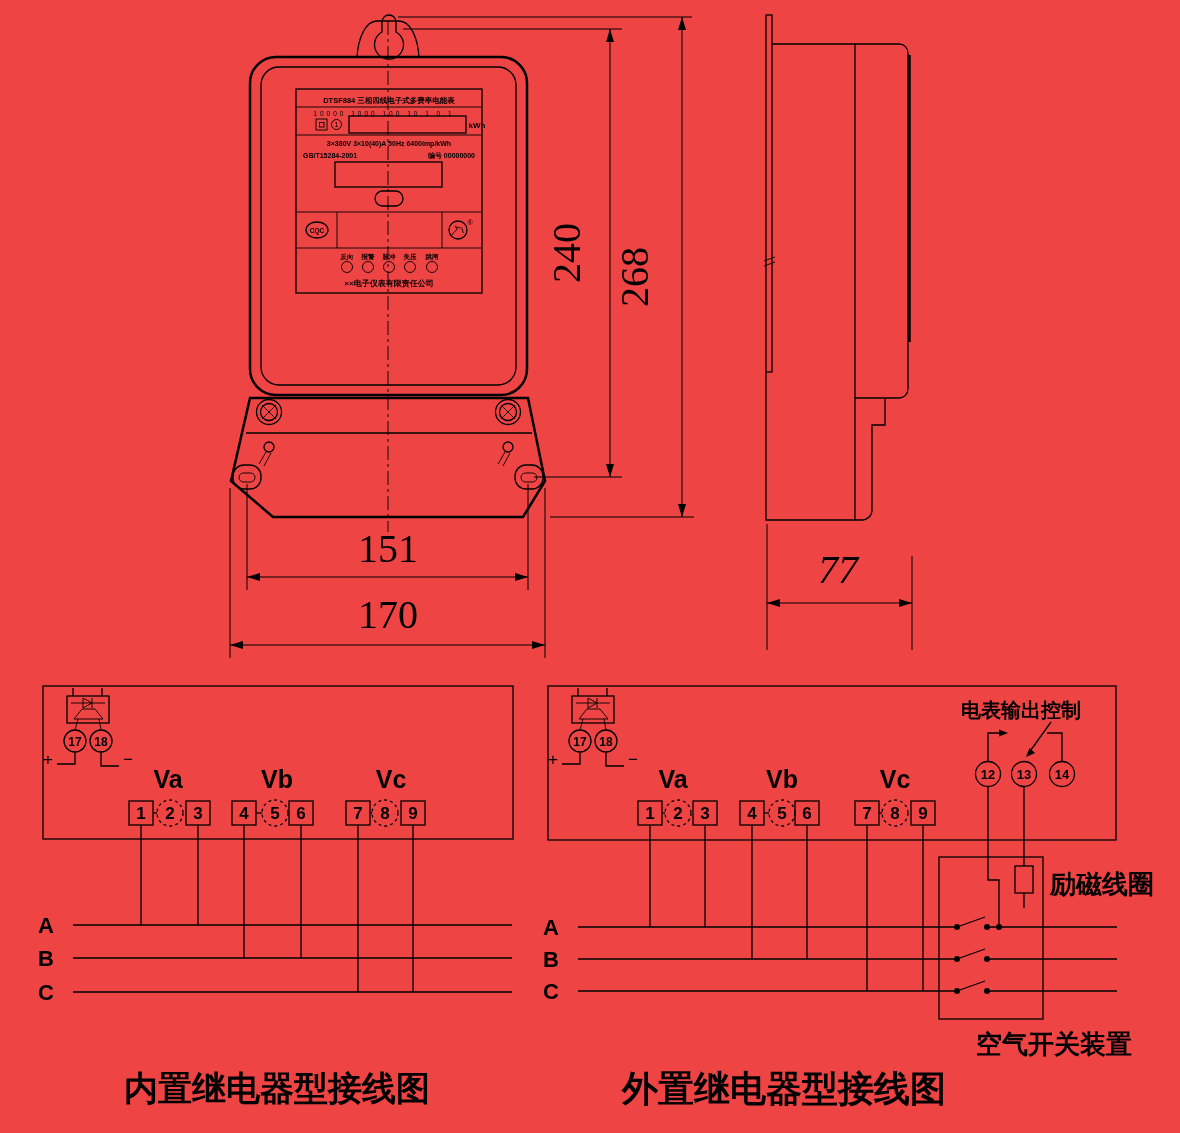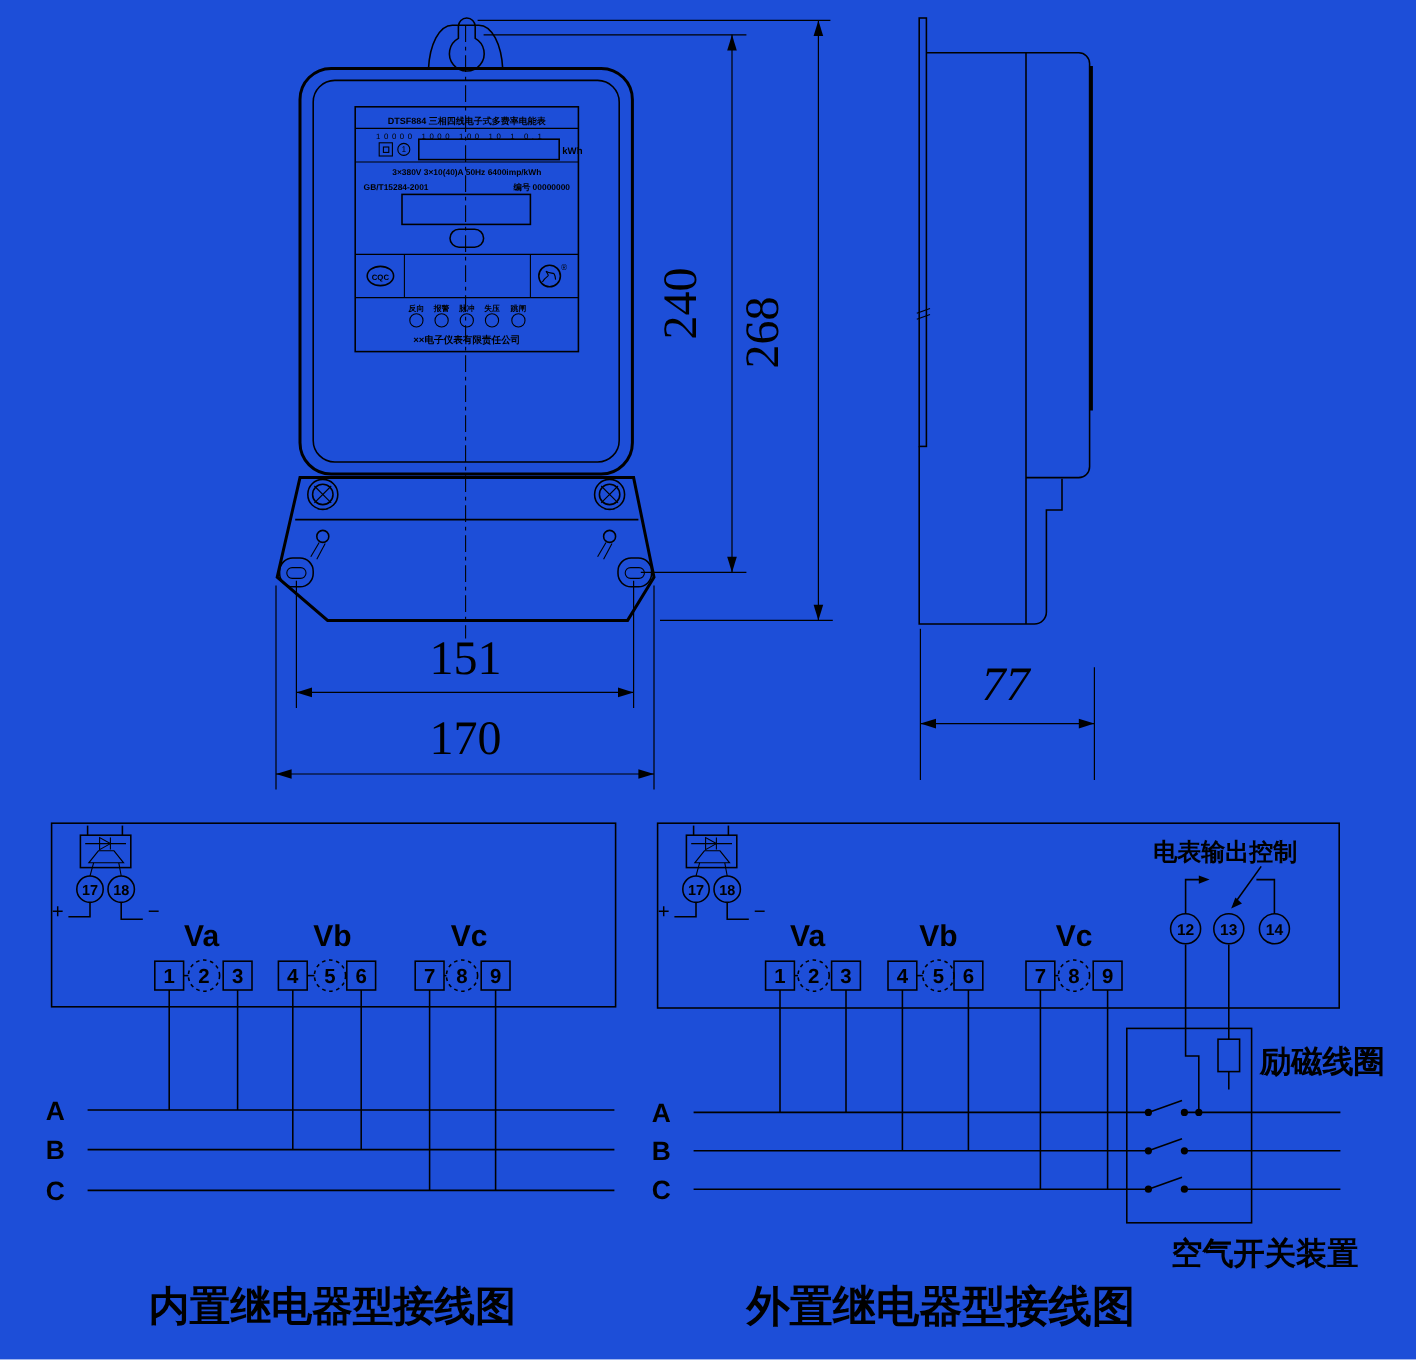--- a/index.html
+++ b/index.html
@@ -1,16 +1,16 @@
 <!DOCTYPE html>
 <html><head>
 <meta charset="utf-8">
 <style>
   html,body{margin:0;padding:0;background:#fff;}
-  #stage{position:relative;width:1180px;height:1133px;background:#1d4ed8;overflow:hidden;}
+  #stage{position:relative;width:1180px;height:1133px;background:#ef4444;overflow:hidden;}
   svg{position:absolute;left:0;top:0;}
   svg text{font-family:"Liberation Sans",sans-serif;fill:#000;}
   .ln{stroke:#000;fill:none;stroke-width:1.3;}
   .thin{stroke:#000;fill:none;stroke-width:0.9;}
   .bold{stroke:#000;fill:none;stroke-width:2.5;}
   .dimln{stroke:#000;fill:none;stroke-width:1;}
   .arrow{fill:#000;stroke:none;}
   .dot{fill:#000;stroke:none;}
   .dim{font-family:"Liberation Serif",serif;font-size:40px;}
   .cap{font-size:34px;font-weight:bold;}

